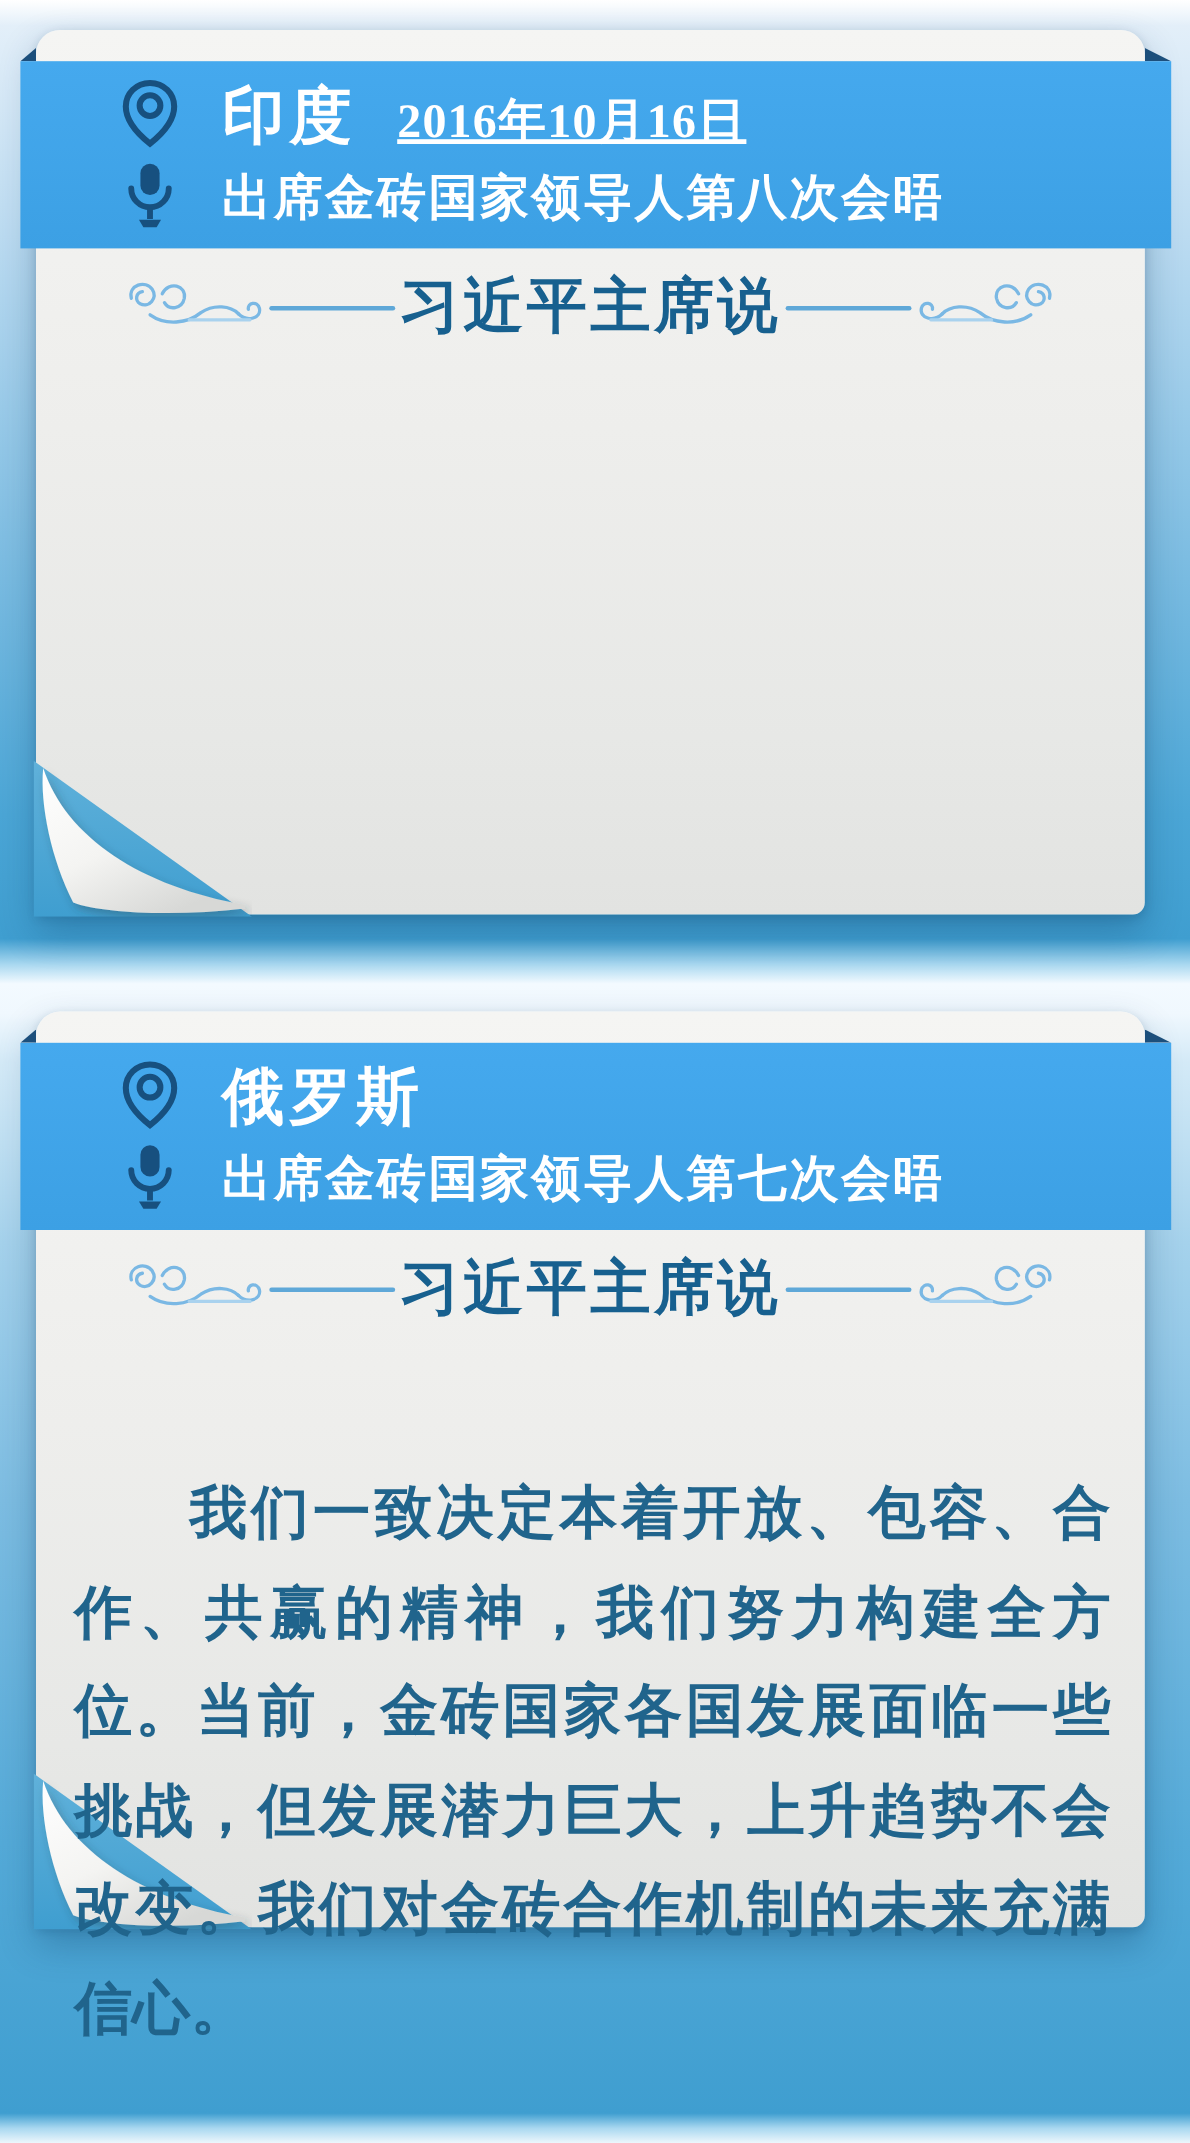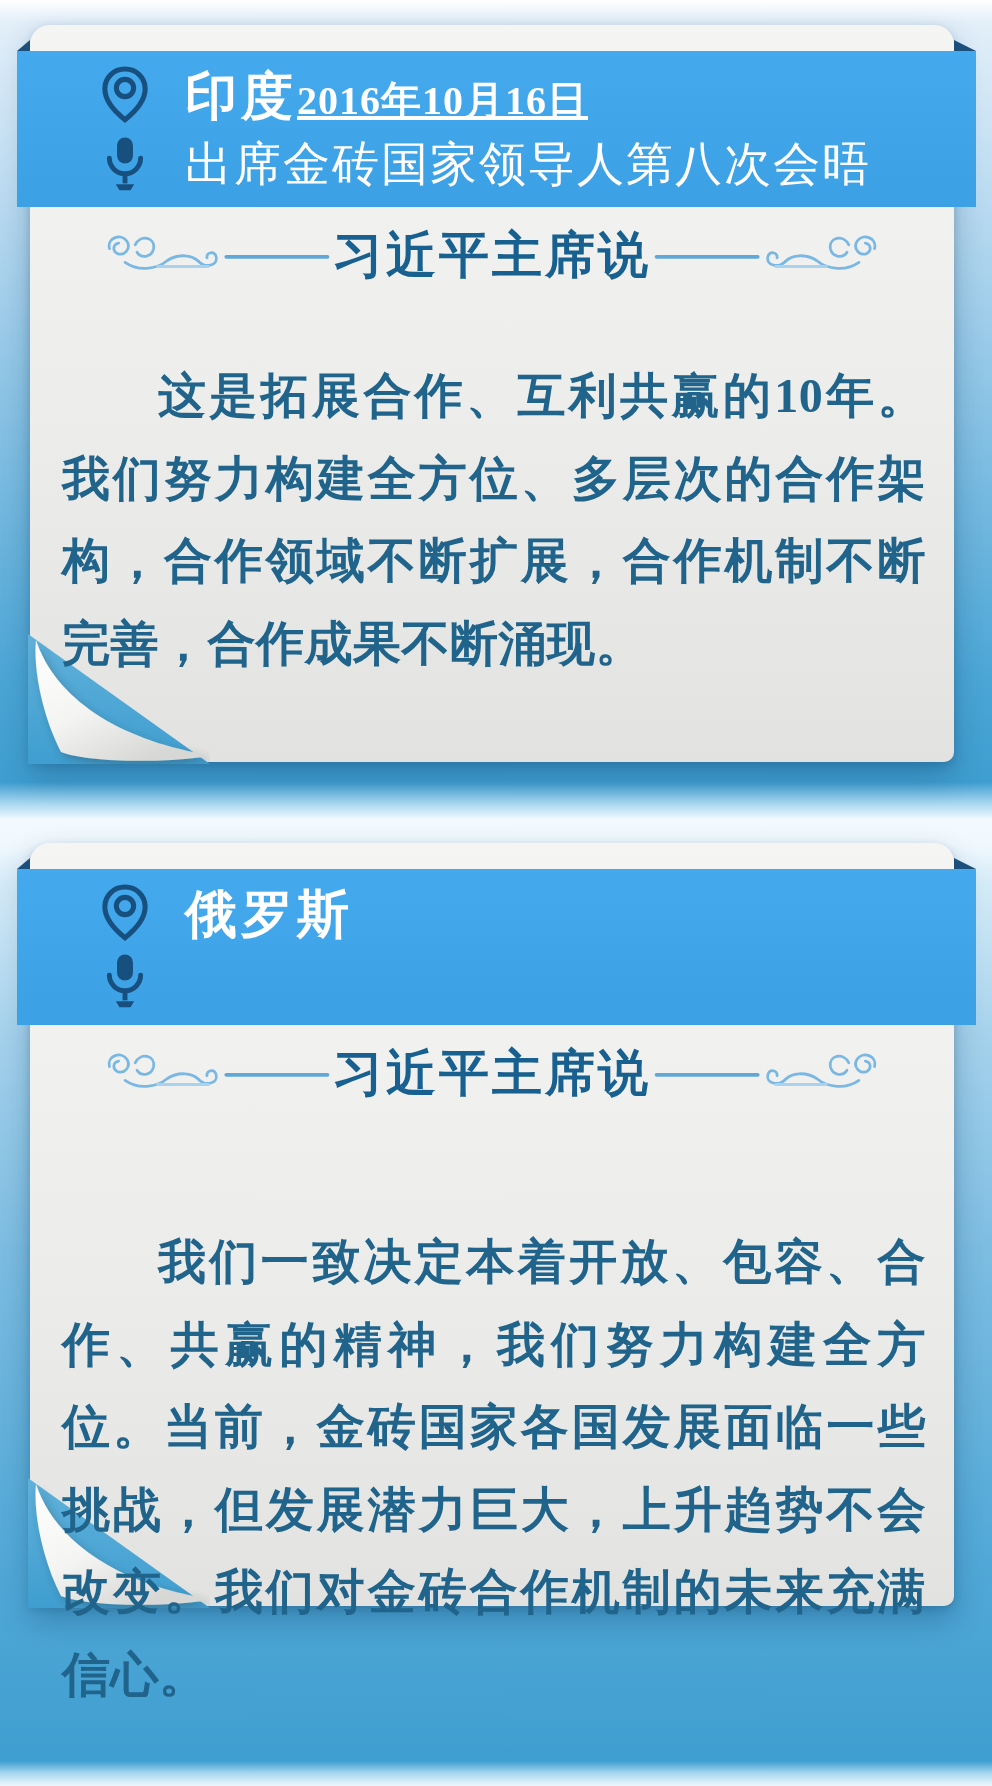--- a/index.html
+++ b/index.html
@@ -42,24 +42,24 @@
     padding:10px 20px 12px 78px;
     box-sizing:border-box;
   }
   .banner::before, .banner::after{
     content:"";position:absolute;top:-11px;height:11px;background:#1c4f7c;
   }
   .banner::before{left:0;width:13px;clip-path:polygon(100% 0,100% 100%,0 100%);}
   .banner::after{right:0;width:22px;clip-path:polygon(0 0,100% 100%,0 100%);}
 
   .icon-cell{display:flex;justify-content:center;align-items:center;}
-  .row1-text{display:flex;align-items:baseline;white-space:nowrap;}
+  .row1-text{display:flex;align-items:baseline;gap:34px;white-space:nowrap;}
   .loc{font-size:52px;font-weight:bold;letter-spacing:4px;}
   .date{font-size:40px;font-weight:bold;letter-spacing:1px;text-decoration:underline;}
-  .event{font-size:47px;font-weight:normal;letter-spacing:2px;white-space:nowrap;}
+  .event{font-size:41px;font-weight:bold;letter-spacing:2px;white-space:nowrap;}
 
   
   .title-row{
     position:absolute;left:0;right:0;top:198px;height:64px;
     display:flex;align-items:center;justify-content:center;
   }
   .card-title{font-size:50px;font-weight:bold;color:#17608f;letter-spacing:3px;white-space:nowrap;}
   .flourish{width:230px;height:54px;flex:0 0 auto;}
   .flourish.flip{transform:scaleX(-1);}
 
@@ -145,21 +145,20 @@
           <path d="M7 21 C4 9 20 4 26 13 C31 21 23 30 15 26 C10 23 11 16 17 15"></path>
           <path d="M35 17 C41 5 57 9 55 21 C53 31 41 32 37 25"></path>
           <path d="M24 36 C38 46 58 44 70 34 C82 26 97 28 104 35"></path>
           <path d="M104 35 C112 43 125 39 123 30 C121 23 112 25 113 31"></path>
         </g>
         <rect x="58" y="39" width="58" height="3" rx="1.5" fill="#a9d2ee"></rect>
         <rect x="132" y="28" width="114" height="4" rx="2" fill="#5fa8d8"></rect>
       </svg>
     </div>
 
-    <p class="quote">这是拓展合作、互利共赢的10年。我们努力构建全方位、多层次的合作架构，合作领域不断扩展，合作机制不断完善，合作成果不断涌现。</p>
   </section>
 
   <section class="card card2">
     <div class="paper"></div>
 
     <svg class="curl" viewBox="0 0 182 130">
       <polygon points="0,0 182,130 0,130" fill="url(#notchGrad)"></polygon>
       <path d="M8 6 C 27 64, 90 105, 176 120 L 176 123 C 120 130, 56 127, 33 118 C 15 83, 5 36, 8 6 Z" fill="url(#flapGrad)" filter="url(#flapShadow)"></path>
     </svg>
 
@@ -174,20 +173,21 @@
         <span class="loc">俄罗斯</span>
       </div>
       <div class="icon-cell">
         <svg width="46" height="62" viewBox="0 0 30 40" fill="none">
           <rect x="9.8" y="2" width="10.4" height="17" rx="5.2" fill="#17507f"></rect>
           <path d="M4.8 15.5 a10.2 10.2 0 0 0 20.4 0" stroke="#17507f" stroke-width="3.2" stroke-linecap="round"></path>
           <line x1="15" y1="26.5" x2="15" y2="32" stroke="#17507f" stroke-width="3.2"></line>
           <path d="M9 32.5 h12 l-2.4 4 h-7.2 Z" fill="#17507f"></path>
         </svg>
       </div>
+      <div class="event">出席金砖国家领导人第七次会晤</div>
     </header>
 
     <div class="title-row">
       <svg class="flourish" viewBox="0 0 250 56">
         <g fill="none" stroke="#7ab8e4" stroke-width="3" stroke-linecap="round">
           <path d="M7 21 C4 9 20 4 26 13 C31 21 23 30 15 26 C10 23 11 16 17 15"></path>
           <path d="M35 17 C41 5 57 9 55 21 C53 31 41 32 37 25"></path>
           <path d="M24 36 C38 46 58 44 70 34 C82 26 97 28 104 35"></path>
           <path d="M104 35 C112 43 125 39 123 30 C121 23 112 25 113 31"></path>
         </g>

